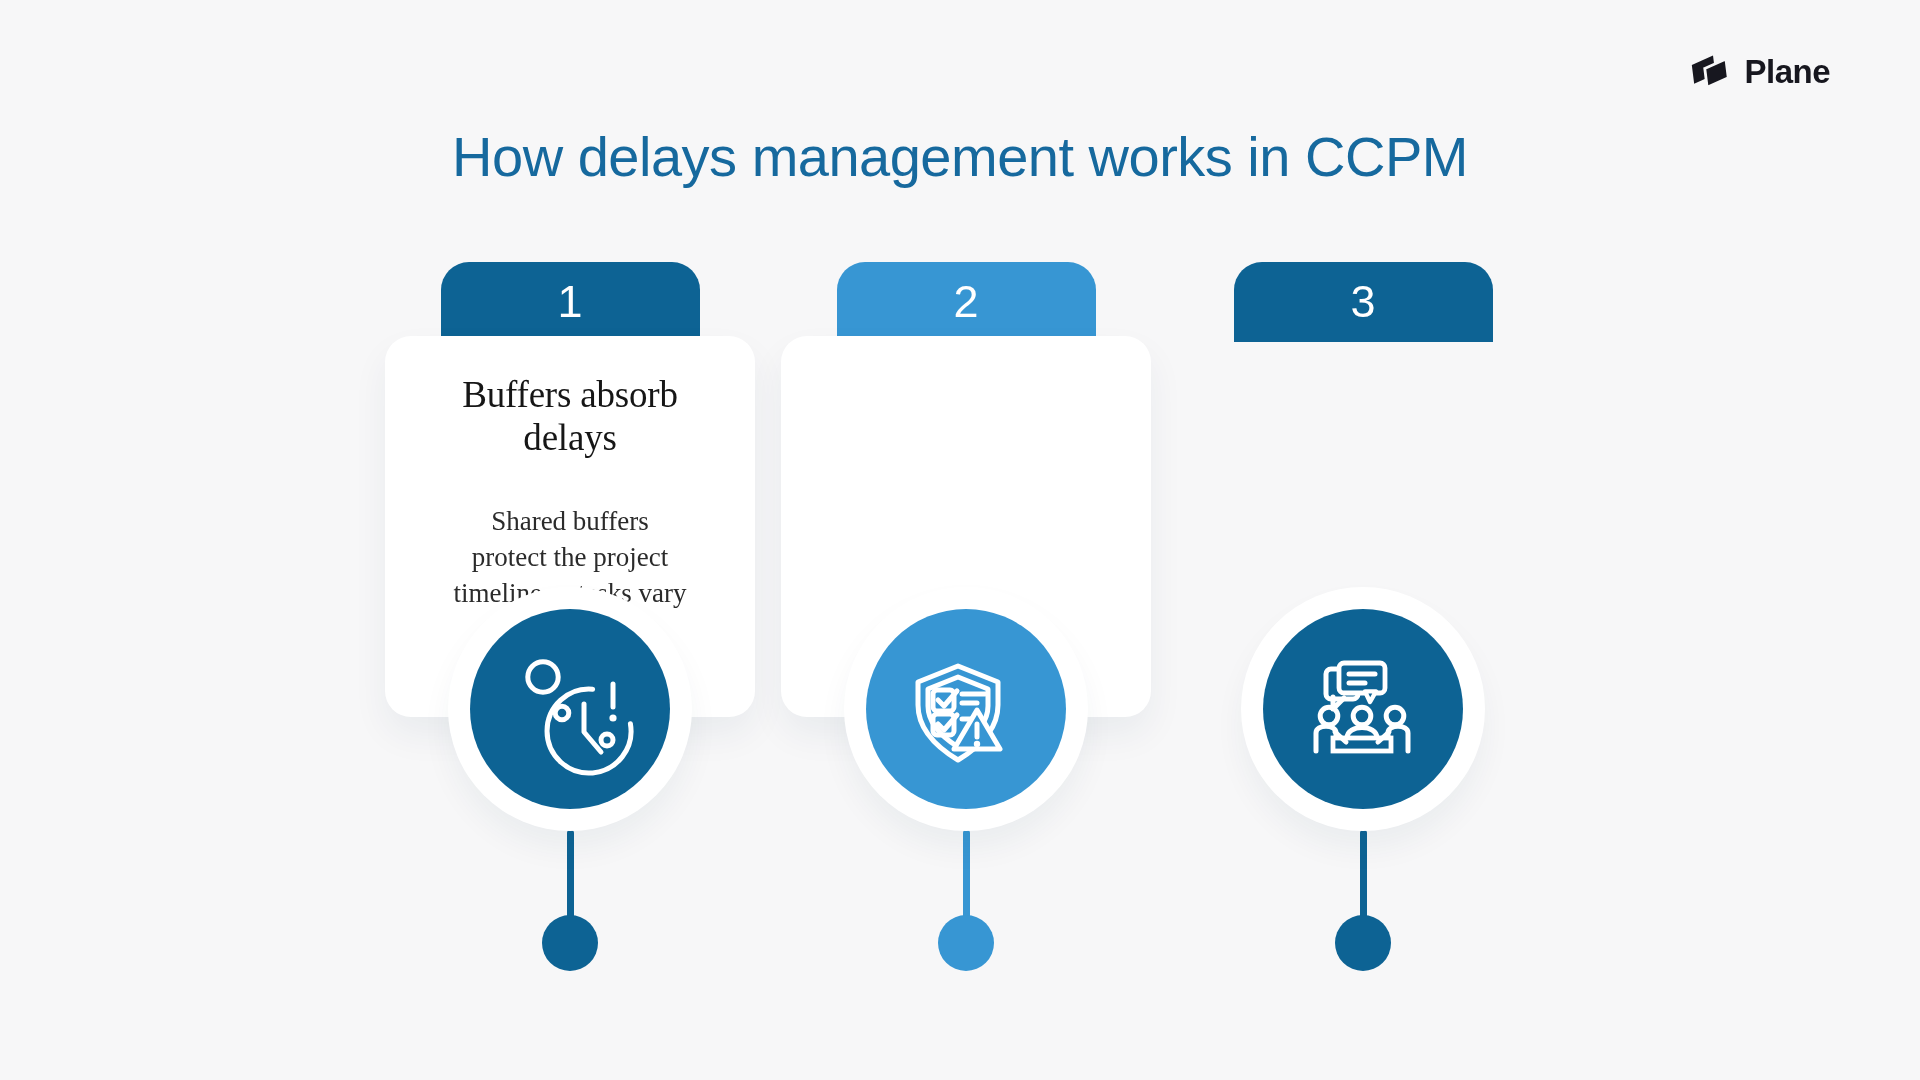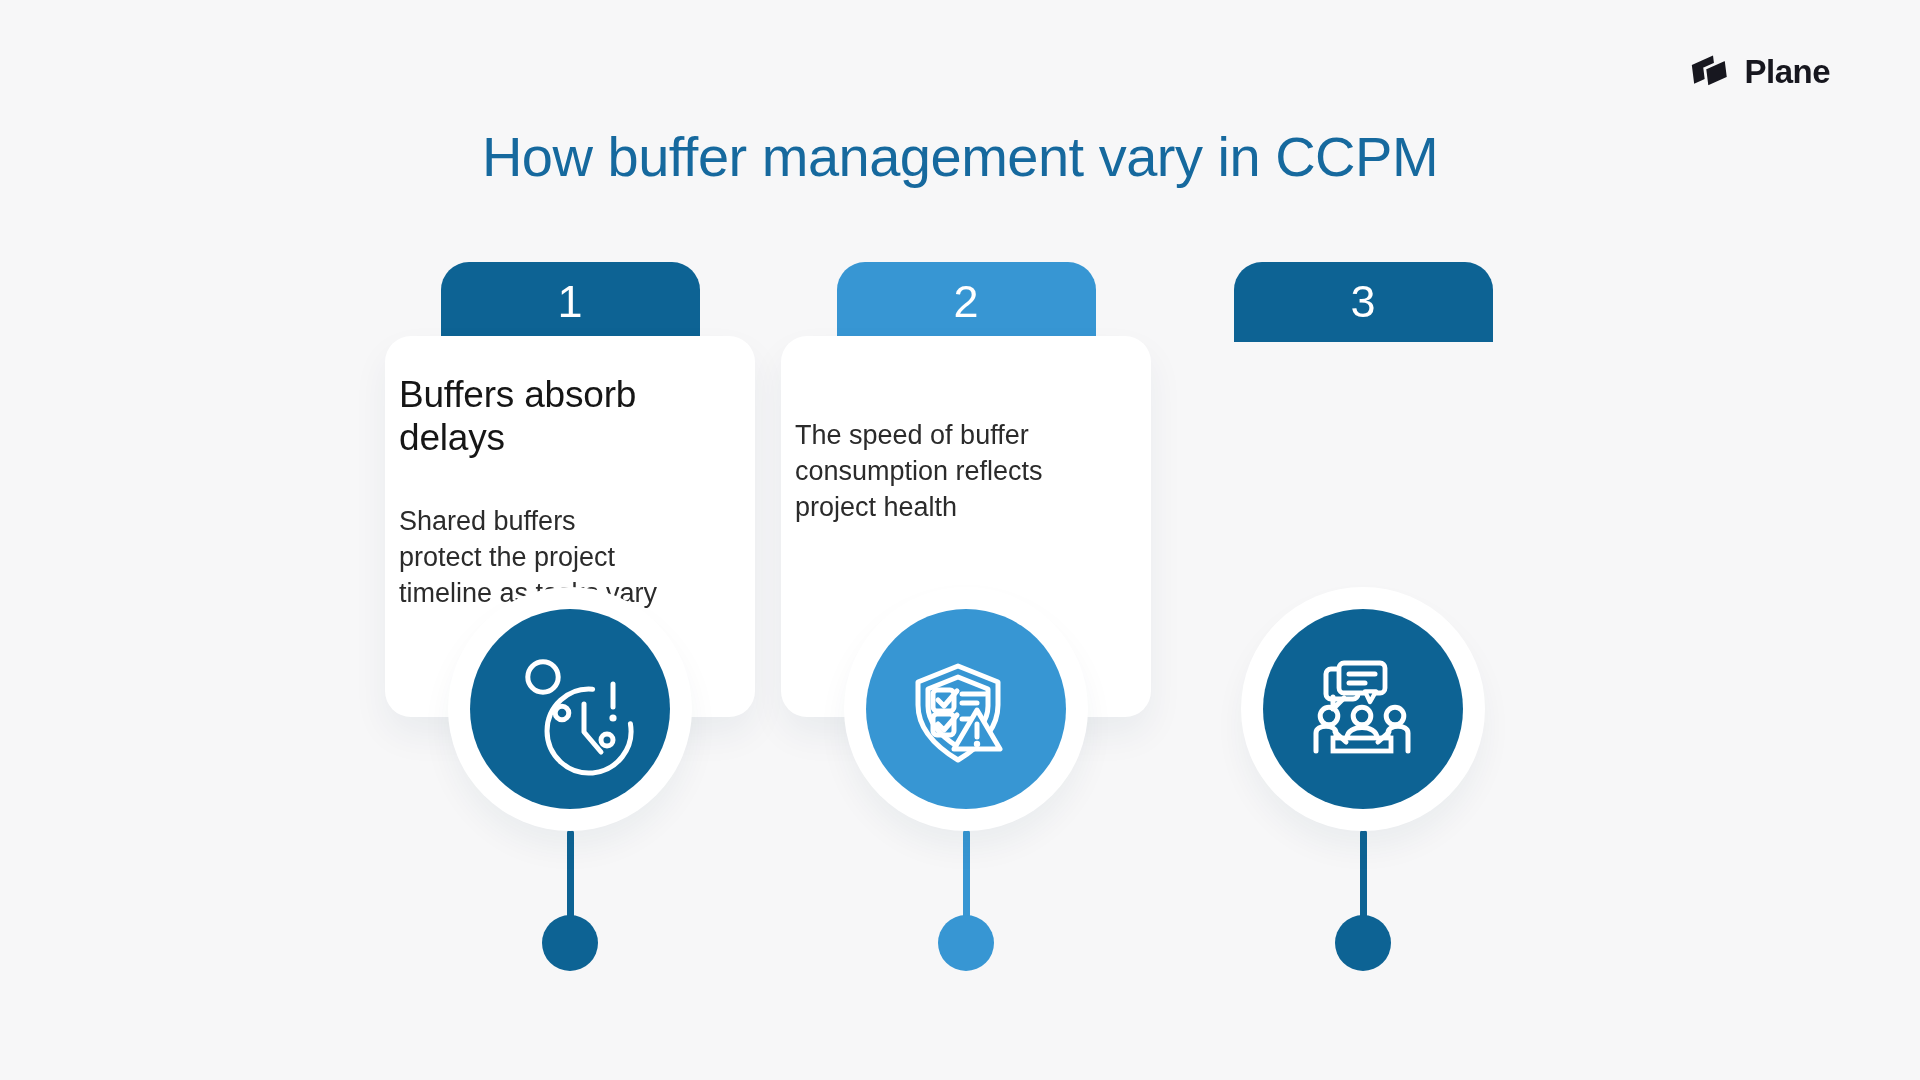--- a/index.html
+++ b/index.html
@@ -51,22 +51,23 @@
     width:259px;height:80px;margin:0 auto;
     border-radius:28px 28px 0 0;
     display:flex;align-items:center;justify-content:center;
     color:#fff;font-size:45px;font-weight:400;
   }
   .card{
     position:relative;z-index:1;
     width:370px;height:381px;margin:-6px auto 0;
     background:var(--card);border-radius:26px;
     box-shadow:0 18px 36px rgba(20,50,80,0.06);
-    text-align:left;
+    text-align:center;
     padding:38px 14px 0;
+    font-family:Liberation Serif, serif;
   }
   .card-title{
     font-size:37px;line-height:1.16;color:var(--ink);
     letter-spacing:-0.2px;
   }
   .card-desc{
     margin-top:44px;
     font-size:27px;line-height:1.33;color:var(--ink-soft);
   }
 
@@ -113,21 +114,21 @@
 <div class="page">
 
   <div class="brand">
     <svg class="mark" viewBox="0 0 40 34" aria-hidden="true">
       <polygon points="2,11 20,3 22,19 4,27" fill="#17171F"></polygon>
       <polygon points="13,14 31,6 33,22 15,30" fill="#17171F" stroke="#F7F7F8" stroke-width="2.4"></polygon>
     </svg>
     <span class="brand-text">Plane</span>
   </div>
 
-  <h1 class="page-title">How buffer management vary in CCPM</h1>
+  <h1 class="page-title">How delays management works in CCPM</h1>
 
   <div class="card-col col-1 accent-dark">
     <div class="tab">
       <span>1</span>
     </div>
     <div class="card">
       <div class="card-title">Buffers absorb<br>delays</div>
       <div class="card-desc">Shared buffers<br>protect the project<br>timeline as tasks vary</div>
     </div>
     <div class="halo">
@@ -147,21 +148,20 @@
     </div>
     <div class="stem"></div>
     <div class="dot"></div>
   </div>
 
   <div class="card-col col-2 accent-light">
     <div class="tab">
       <span>2</span>
     </div>
     <div class="card">
-      <div class="card-desc">The speed of buffer<br>consumption reflects<br>project health</div>
     </div>
     <div class="halo">
       <div class="icon-circle">
         <svg viewBox="0 0 100 100" aria-hidden="true">
           <g class="lineart">
             <path d="M 46 28.5 L 66 36.5 L 66 48 C 66 59 58.5 68 46 75.5 C 33.5 68 26 59 26 48 L 26 36.5 Z"></path>
             <path d="M 46 34 L 61 40 L 61 48.5 C 61 56.5 55.5 63 46 69 C 36.5 63 31 56.5 31 48.5 L 31 40 Z"></path>
             <rect x="33.5" y="40.5" width="10.5" height="10.5" rx="2"></rect>
             <path d="M 36 45.5 L 39 48.5 L 45.5 41"></path>
             <path d="M 48 42.5 H 59.5"></path>

